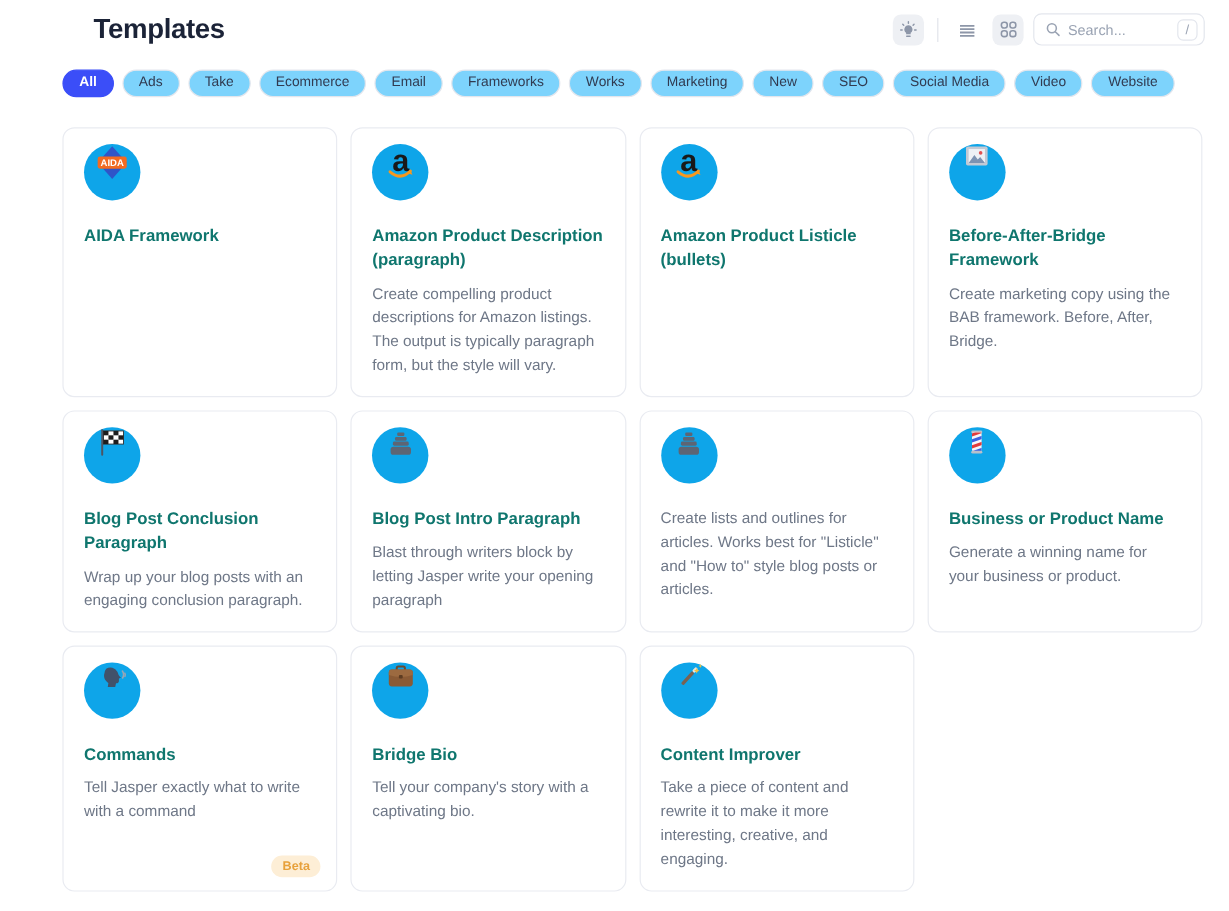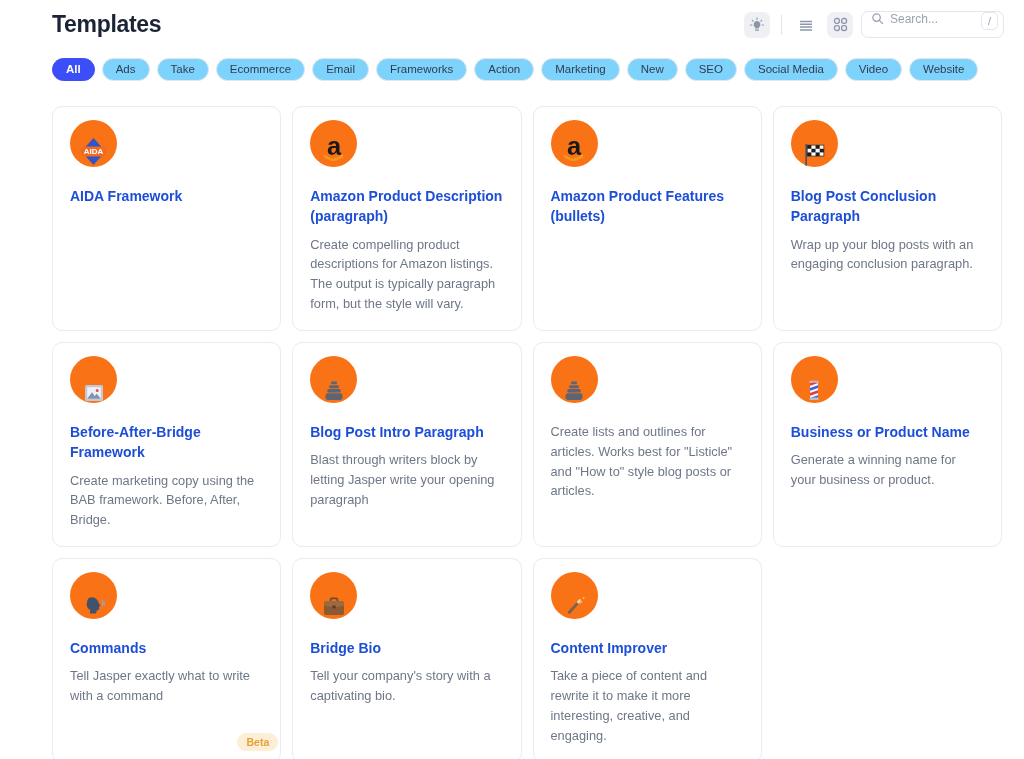--- a/index.html
+++ b/index.html
@@ -1,34 +1,34 @@
 <!DOCTYPE html>
 <html style="--accent: #3b4ef8;"><head>
 <meta charset="utf-8">
 <style>
   * { margin: 0; padding: 0; box-sizing: border-box; }
   html, body { width: 1024px; height: 759px; overflow: hidden; background: #fff; }
   body { font-family: "Liberation Sans", "DejaVu Sans", sans-serif; color: #1b2337; }
 
   .header {
     display: flex; align-items: center; justify-content: space-between;
-    padding: 11px 20px 0 52px;
+    padding: 11px 20px 0 78px;
     gap: 10px;
   }
   .page-title { font-size: 23px; font-weight: 700; letter-spacing: -0.3px; color: #1b2337; }
 
   .toolbar { display: flex; align-items: center; gap: 8px; }
   .icon-btn {
     width: 26px; height: 26px; border: none; background: #eef0f4; border-radius: 7px;
     display: flex; align-items: center; justify-content: center; cursor: pointer;
   }
   .icon-btn.plain { background: transparent; }
   .tb-divider { width: 1px; height: 20px; background: #e1e4ea; margin: 0 3px; }
   .search {
-    display: flex; align-items: flex-start; gap: 6px;
+    display: flex; align-items: center; gap: 6px;
     width: 143px; height: 27px; padding: 0 5px 0 9px;
     border: 1px solid #e3e6ed; border-radius: 7px; background: #fff;
   }
   .search input {
     flex: 1; min-width: 0; border: none; outline: none; font-size: 12px;
     font-family: "Liberation Sans", "DejaVu Sans", sans-serif; color: #3a4357; background: transparent;
   }
   .search input::placeholder { color: #9aa3b3; }
   .kbd {
     font-size: 11px; color: #9aa3b3; border: 1px solid #e3e6ed; border-radius: 5px;
@@ -45,27 +45,27 @@
 
   .grid {
     margin: 25px 0 0 52px; width: 950px;
     display: grid; grid-template-columns: repeat(4, 1fr); gap: 11px;
   }
   .card {
     position: relative; background: #fff; border: 1px solid #e9ebf1; border-radius: 10px;
     padding: 13px 17px 16px 17px; min-height: 154px; cursor: pointer;
   }
   .icon-circle {
-    width: 47px; height: 47px; border-radius: 50%; background: #f97316;
-    display: flex; align-items: flex-end; justify-content: center; margin-bottom: 19px;
-  }
-  .card-title { font-size: 14px; font-weight: 700; color: #1d4ed8; line-height: 1.45; }
+    width: 47px; height: 47px; border-radius: 50%; background: #0ea5e9;
+    display: flex; align-items: flex-start; justify-content: center; margin-bottom: 19px;
+  }
+  .card-title { font-size: 14px; font-weight: 700; color: #0f766e; line-height: 1.45; }
   .card-desc { font-size: 12.8px; color: #6e7787; line-height: 1.55; margin-top: 8px; }
   .beta {
-    position: absolute; right: 2px; bottom: 11px;
+    position: absolute; right: 13px; bottom: 11px;
     background: #fdeed6; color: #e7a13c; font-size: 10.5px; font-weight: 700;
     padding: 3px 9px; border-radius: 9px;
   }
   .card-icon, .tb-icon { display: flex; align-items: center; justify-content: center; }
 </style>
 </head>
 <body>
 
 <div class="header">
   <h1 class="page-title">Templates</h1>
@@ -112,21 +112,21 @@
   </div>
 </div>
 
 <nav class="filters">
     <button class="pill selected">All</button>
     <button class="pill">Ads</button>
     <button class="pill">Take</button>
     <button class="pill">Ecommerce</button>
     <button class="pill">Email</button>
     <button class="pill">Frameworks</button>
-    <button class="pill">Action</button>
+    <button class="pill">Works</button>
     <button class="pill">Marketing</button>
     <button class="pill">New</button>
     <button class="pill">SEO</button>
     <button class="pill">Social Media</button>
     <button class="pill">Video</button>
     <button class="pill">Website</button>
   </nav>
 
 <main class="grid">
     <article class="card">
@@ -159,21 +159,36 @@
     <article class="card">
     <div class="icon-circle">
       <span class="card-icon">
           <svg width="34" height="34" viewBox="0 0 36 36">
             <text x="18" y="23.5" text-anchor="middle" font-size="27" font-weight="bold" fill="#191919" font-family="Liberation Sans, sans-serif">a</text>
             <path d="M8.5 24.5 Q18 32.5 26.5 23.8" fill="none" stroke="#f7981d" stroke-width="2.6" stroke-linecap="round"></path>
             <path d="M26.6 23.2 l1.7 4 -4.4 -1.4 z" fill="#f7981d"></path>
           </svg>
         </span>
     </div>
-    <h3 class="card-title">Amazon Product Features (bullets)</h3>
+    <h3 class="card-title">Amazon Product Listicle (bullets)</h3>
+
+  </article>
+    <article class="card">
+    <div class="icon-circle">
+      <span class="card-icon">
+          <svg width="20" height="20" viewBox="0 0 20 20">
+            <rect x="1" y="2" width="18" height="16" rx="1.5" fill="#c3c9d4"></rect>
+            <rect x="3.2" y="4.2" width="13.6" height="11.6" fill="#eef1f5"></rect>
+            <circle cx="13.2" cy="7.4" r="1.5" fill="#e05252"></circle>
+            <path d="M3.2 15.8 L8 9.2 L10.8 13 L12.8 10.8 L16.8 15.8 Z" fill="#7d93b2"></path>
+          </svg>
+        </span>
+    </div>
+    <h3 class="card-title">Before-After-Bridge Framework</h3>
+    <p class="card-desc">Create marketing copy using the BAB framework. Before, After, Bridge.</p>
 
   </article>
     <article class="card">
     <div class="icon-circle">
       <span class="card-icon">
           <svg width="25" height="25" viewBox="0 0 24 24">
             <line x1="4" y1="2.5" x2="4" y2="22" stroke="#4d5563" stroke-width="1.6" stroke-linecap="round"></line>
             <rect x="5" y="3" width="16" height="10.5" fill="#ffffff" stroke="#2b2b2b" stroke-width="0.7"></rect>
             <g fill="#1d1d1d">
               <rect x="5" y="3" width="4" height="3.5"></rect>
@@ -181,35 +196,20 @@
               <rect x="9" y="6.5" width="4" height="3.5"></rect>
               <rect x="17" y="6.5" width="4" height="3.5"></rect>
               <rect x="5" y="10" width="4" height="3.5"></rect>
               <rect x="13" y="10" width="4" height="3.5"></rect>
             </g>
           </svg>
         </span>
     </div>
     <h3 class="card-title">Blog Post Conclusion Paragraph</h3>
     <p class="card-desc">Wrap up your blog posts with an engaging conclusion paragraph.</p>
-
-  </article>
-    <article class="card">
-    <div class="icon-circle">
-      <span class="card-icon">
-          <svg width="20" height="20" viewBox="0 0 20 20">
-            <rect x="1" y="2" width="18" height="16" rx="1.5" fill="#c3c9d4"></rect>
-            <rect x="3.2" y="4.2" width="13.6" height="11.6" fill="#eef1f5"></rect>
-            <circle cx="13.2" cy="7.4" r="1.5" fill="#e05252"></circle>
-            <path d="M3.2 15.8 L8 9.2 L10.8 13 L12.8 10.8 L16.8 15.8 Z" fill="#7d93b2"></path>
-          </svg>
-        </span>
-    </div>
-    <h3 class="card-title">Before-After-Bridge Framework</h3>
-    <p class="card-desc">Create marketing copy using the BAB framework. Before, After, Bridge.</p>
 
   </article>
     <article class="card">
     <div class="icon-circle">
       <span class="card-icon">
           <svg width="26" height="26" viewBox="0 0 26 26" fill="#5d6574">
             <rect x="10" y="4.5" width="6" height="2.8" rx="1"></rect>
             <rect x="8.2" y="8.2" width="9.6" height="3" rx="1"></rect>
             <rect x="6.4" y="12" width="13.2" height="3.4" rx="1.2"></rect>
             <rect x="4.5" y="16.2" width="17" height="6.8" rx="2.4"></rect>

